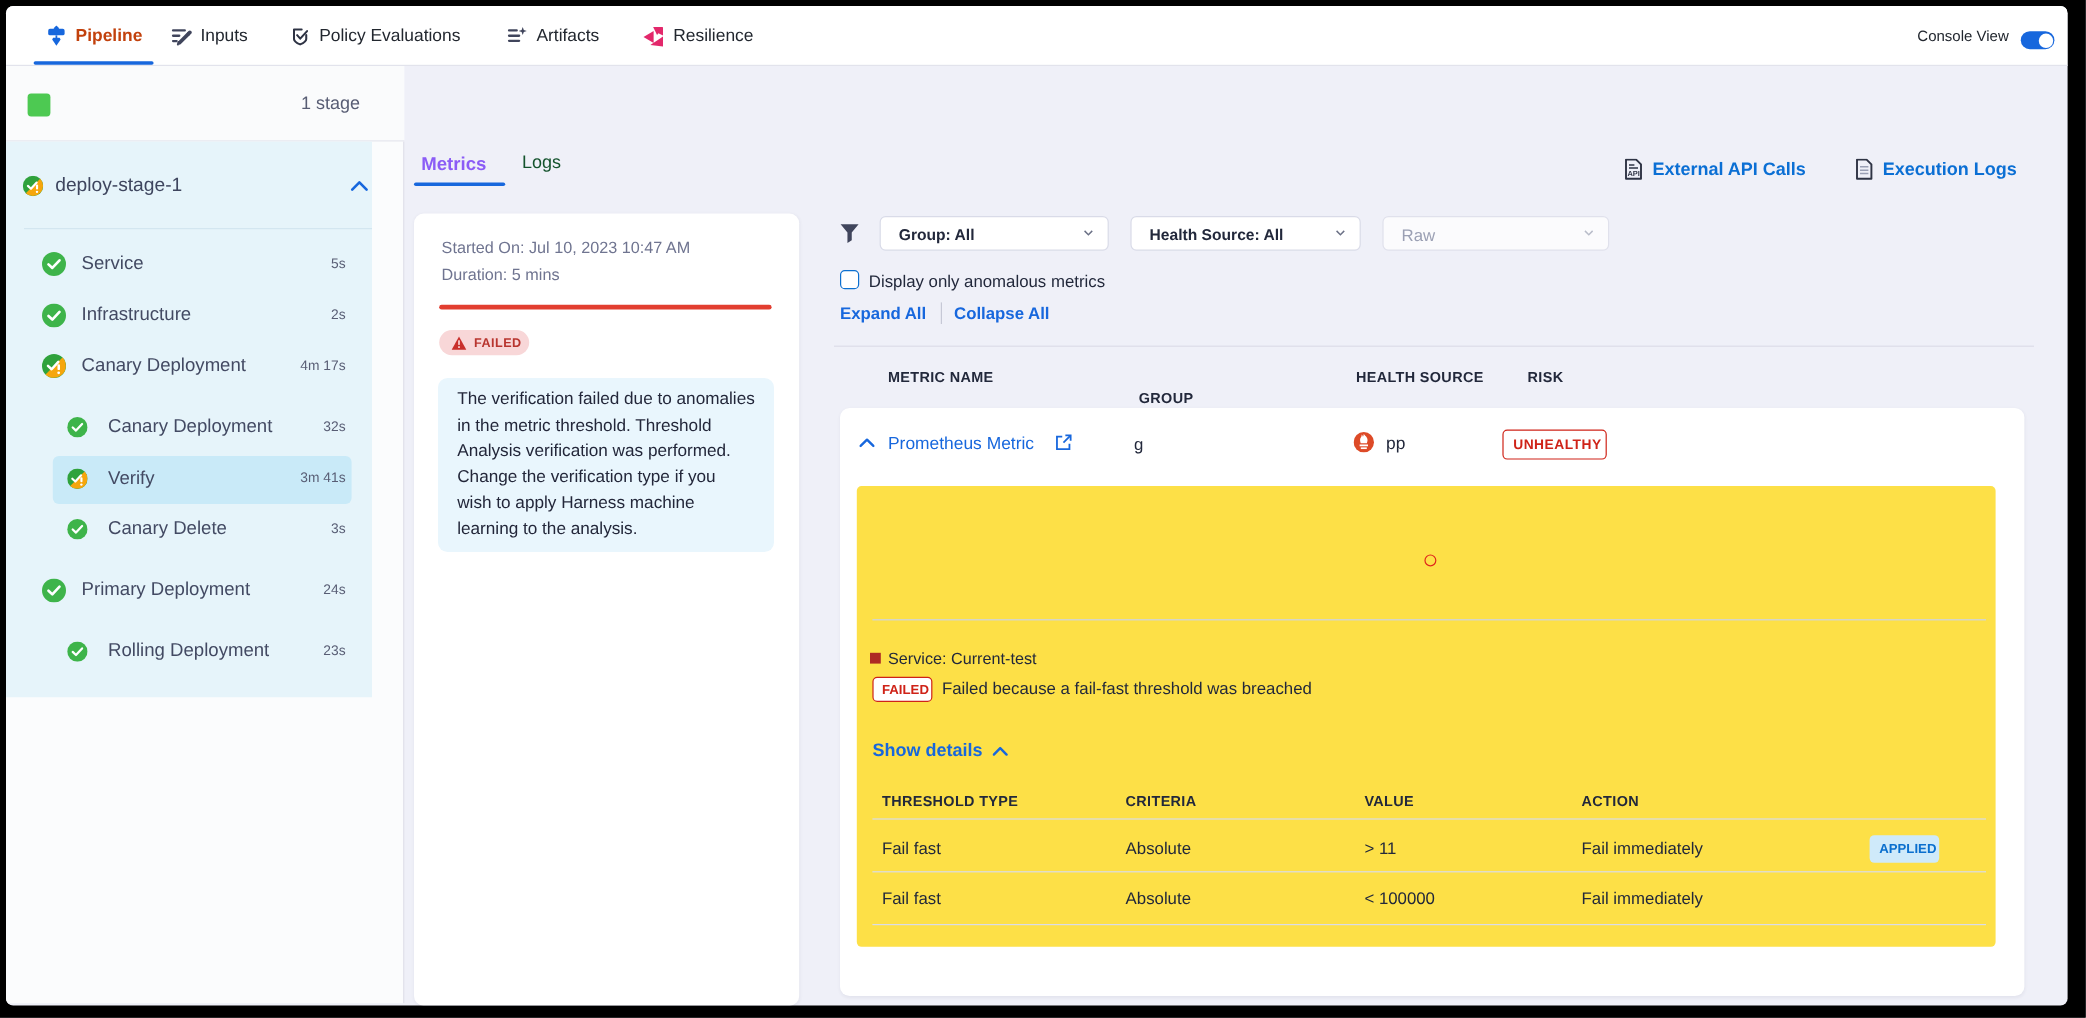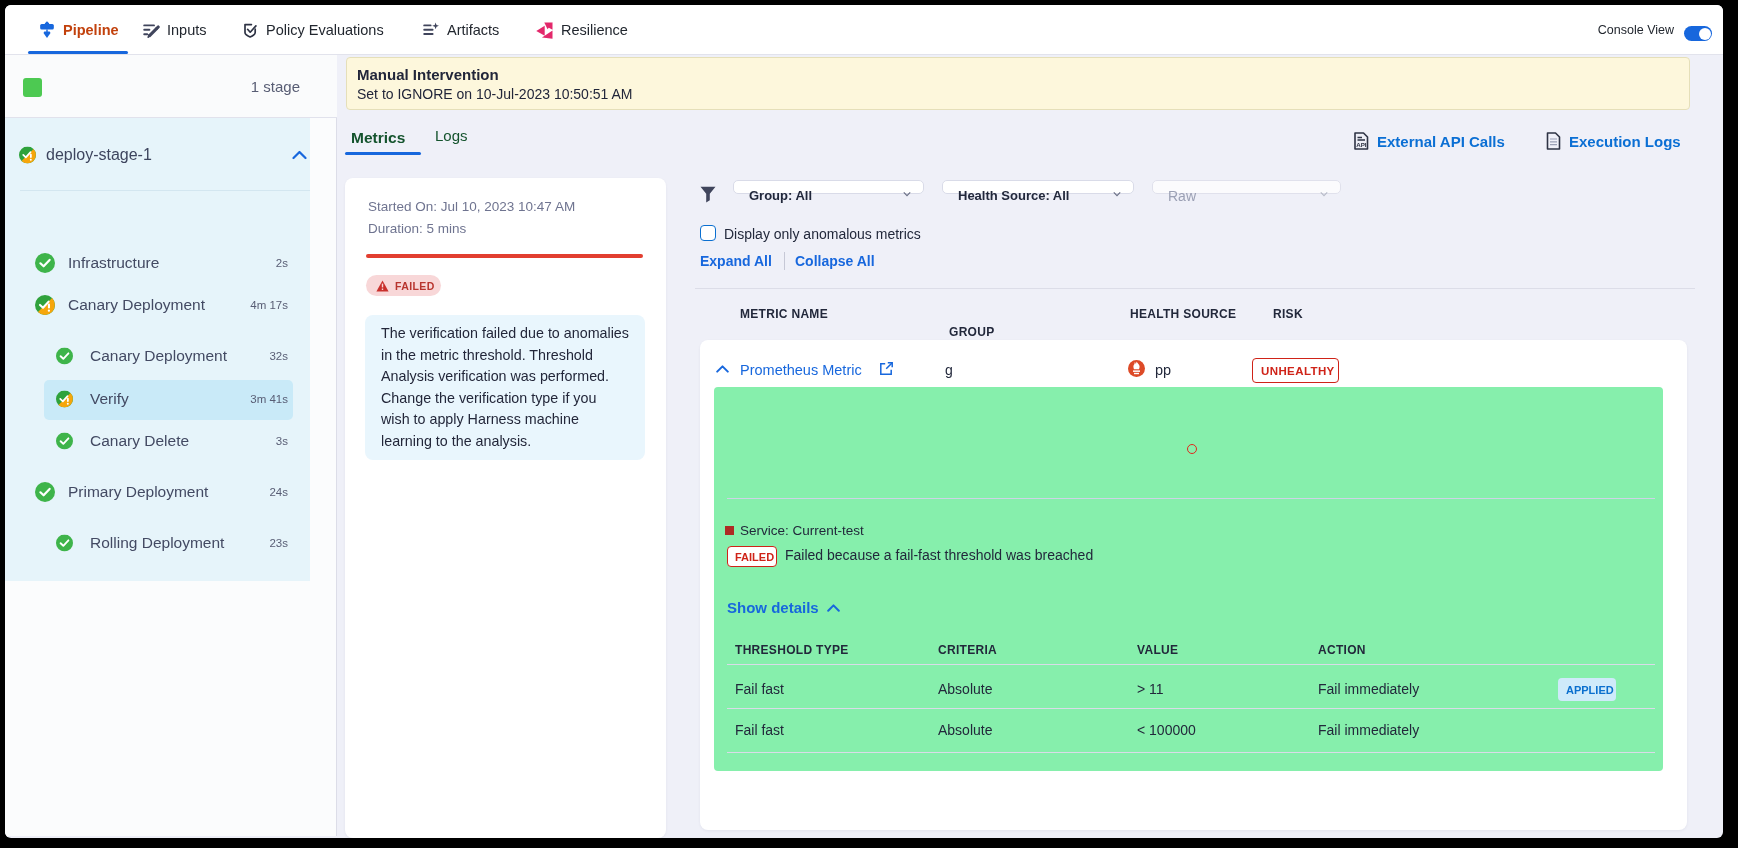--- a/index.html
+++ b/index.html
@@ -40,32 +40,32 @@
 
 
 #lcard { position:absolute; left:340px; top:173px; width:321px; height:660px; background:#fff; border-radius:8px; box-shadow:0 1px 3px rgba(40,41,61,.06); }
 #lcard .meta { position:absolute; left:23px; font-size:13.5px; color:#6f7490; }
 #redline { position:absolute; left:21px; top:76px; width:277px; height:3.5px; background:#e23e30; border-radius:2px; }
 #failpill { position:absolute; left:21px; top:97px; width:75px; height:21px; background:#f8d7d8; border-radius:11px; }
 #failpill span { position:absolute; left:29px; top:5px; font-size:10.5px; font-weight:bold; color:#b8352f; letter-spacing:.4px; }
 #infobox { position:absolute; left:20px; top:137px; width:280px; height:145px; background:#e9f6fd; border-radius:8px; font-size:14.3px; color:#23273a; line-height:21.5px; padding:8px 0 0 16px; white-space:nowrap; }
 
 
-.dd { position:absolute; top:175px; height:14px; background:#fff; border:1px solid #d9dbe8; border-radius:5px; font-size:13px; font-weight:600; color:#22283b; }
+.dd { position:absolute; top:175px; height:29px; background:#fff; border:1px solid #d9dbe8; border-radius:5px; font-size:13px; font-weight:600; color:#22283b; }
 .dd span { position:absolute; left:15px; top:7px; }
 .dd .chev { position:absolute; right:12px; top:9px; width:8px; height:8px; }
 #chk { position:absolute; left:695px; top:220px; width:16px; height:16px; border:1.6px solid #0b6fd0; border-radius:4px; background:#fff; }
 #chklabel { position:absolute; left:719px; top:221px; font-size:14px; color:#22283b; }
 .blink { color:#1767dd; font-weight:600; font-size:14px; }
 #fsep { position:absolute; left:690px; top:283px; width:1000px; height:1px; background:#dcdde8; }
 .th { position:absolute; font-size:12px; font-weight:bold; color:#22283b; letter-spacing:.3px; }
 
 
 #mcard { position:absolute; left:695px; top:335px; width:987px; height:490px; background:#fff; border-radius:8px; box-shadow:0 1px 3px rgba(40,41,61,.06); }
-#mpanel { position:absolute; left:14px; top:47px; width:949px; height:384px; background:#86efac; border-radius:4px; }
+#mpanel { position:absolute; left:14px; top:65px; width:949px; height:384px; background:#fde047; border-radius:4px; }
 #unhealthy { position:absolute; left:552px; top:18px; width:87px; height:25px; border:1.6px solid #cf2318; border-radius:4px; }
 #unhealthy span { position:absolute; left:8px; top:5.5px; font-size:11.5px; font-weight:bold; color:#cf2318; letter-spacing:.4px; }
 .cell { position:absolute; font-size:14px; color:#22283b; }
 </style>
 </head>
 <body>
 <div id="app">
   <div id="topbar">
     <div class="navtab" style="left:33px; color:#c2410c; font-weight:600;">
       <span class="navico">
@@ -133,20 +133,30 @@
           <circle cx="13.9" cy="15.7" r="1.15" fill="#fff"></circle>
         </svg>
       </span>
     <span class="nm" style="left:41px; font-size:16px; color:#3e455e;">deploy-stage-1</span>
     <span class="cicon" style="left:287px;">
         <svg width="15" height="9" viewBox="0 0 15 9" fill="none">
           <path d="M1.5 7.5 L7.5 1.5 L13.5 7.5" stroke="#1767dd" stroke-width="2.2" stroke-linecap="round" stroke-linejoin="round"></path>
         </svg>
       </span>
   </div>
+  <div class="trow" style="top:205px;">
+    <span class="cicon" style="left:30px;">
+        <svg width="20" height="20" viewBox="0 0 20 20">
+          <circle cx="10" cy="10" r="10" fill="#3eb44a"></circle>
+          <path d="M5.4 10.3 L8.6 13.3 L14.6 6.9" stroke="#fff" stroke-width="2.2" fill="none" stroke-linecap="round" stroke-linejoin="round"></path>
+        </svg>
+      </span>
+    <span class="nm" style="left:63px;">Service</span>
+      <span class="dur">5s</span>
+  </div>
   <div class="trow" style="top:248px;">
     <span class="cicon" style="left:30px;">
         <svg width="20" height="20" viewBox="0 0 20 20">
           <circle cx="10" cy="10" r="10" fill="#3eb44a"></circle>
           <path d="M5.4 10.3 L8.6 13.3 L14.6 6.9" stroke="#fff" stroke-width="2.2" fill="none" stroke-linecap="round" stroke-linejoin="round"></path>
         </svg>
       </span>
     <span class="nm" style="left:63px;">Infrastructure</span>
       <span class="dur">2s</span>
   </div>
@@ -209,26 +219,22 @@
   <div class="trow" style="top:528px;">
     <span class="cicon" style="left:51px;">
         <svg width="17" height="17" viewBox="0 0 20 20">
           <circle cx="10" cy="10" r="10" fill="#3eb44a"></circle>
           <path d="M5.4 10.3 L8.6 13.3 L14.6 6.9" stroke="#fff" stroke-width="2.2" fill="none" stroke-linecap="round" stroke-linejoin="round"></path>
         </svg>
       </span>
     <span class="nm" style="left:85px;">Rolling Deployment</span>
       <span class="dur">23s</span>
   </div>
-  <div id="banner">
-      <b>Manual Intervention</b>
-      <span>Set to IGNORE on 10-Jul-2023 10:50:51 AM</span>
-    </div>
-
-  <div class="abs" style="left:346px; top:124px; font-size:15.5px; font-weight:bold; color:#14532d;">Metrics</div>
+
+  <div class="abs" style="left:346px; top:124px; font-size:15.5px; font-weight:bold; color:#8b5cf6;">Metrics</div>
   <div class="abs" style="left:430px; top:122px; font-size:15px; color:#14532d;">Logs</div>
   <div id="metrics-underline"></div>
   <div class="toollink" style="left:1348px;"><svg width="16" height="18" viewBox="0 0 16 18" fill="none">
         <path d="M2 1 H10.5 L14.5 5 V17 H2 Z" stroke="#2e3344" stroke-width="1.6" stroke-linejoin="round"></path>
         <path d="M4.5 5.5 H9 M4.5 8 H12" stroke="#2e3344" stroke-width="1.3"></path>
         <text x="3.2" y="15" font-size="6.2" font-weight="bold" fill="#2e3344" font-family="Liberation Sans">API</text>
       </svg>External API Calls</div>
   <div class="toollink" style="left:1541px;"><svg width="15" height="18" viewBox="0 0 15 18" fill="none">
         <path d="M1.5 1 H9.5 L13.5 5 V17 H1.5 Z" stroke="#2e3344" stroke-width="1.6" stroke-linejoin="round"></path>
         <path d="M4 7 H11 M4 9.8 H11 M4 12.6 H11" stroke="#9aa0b5" stroke-width="1.2"></path>

